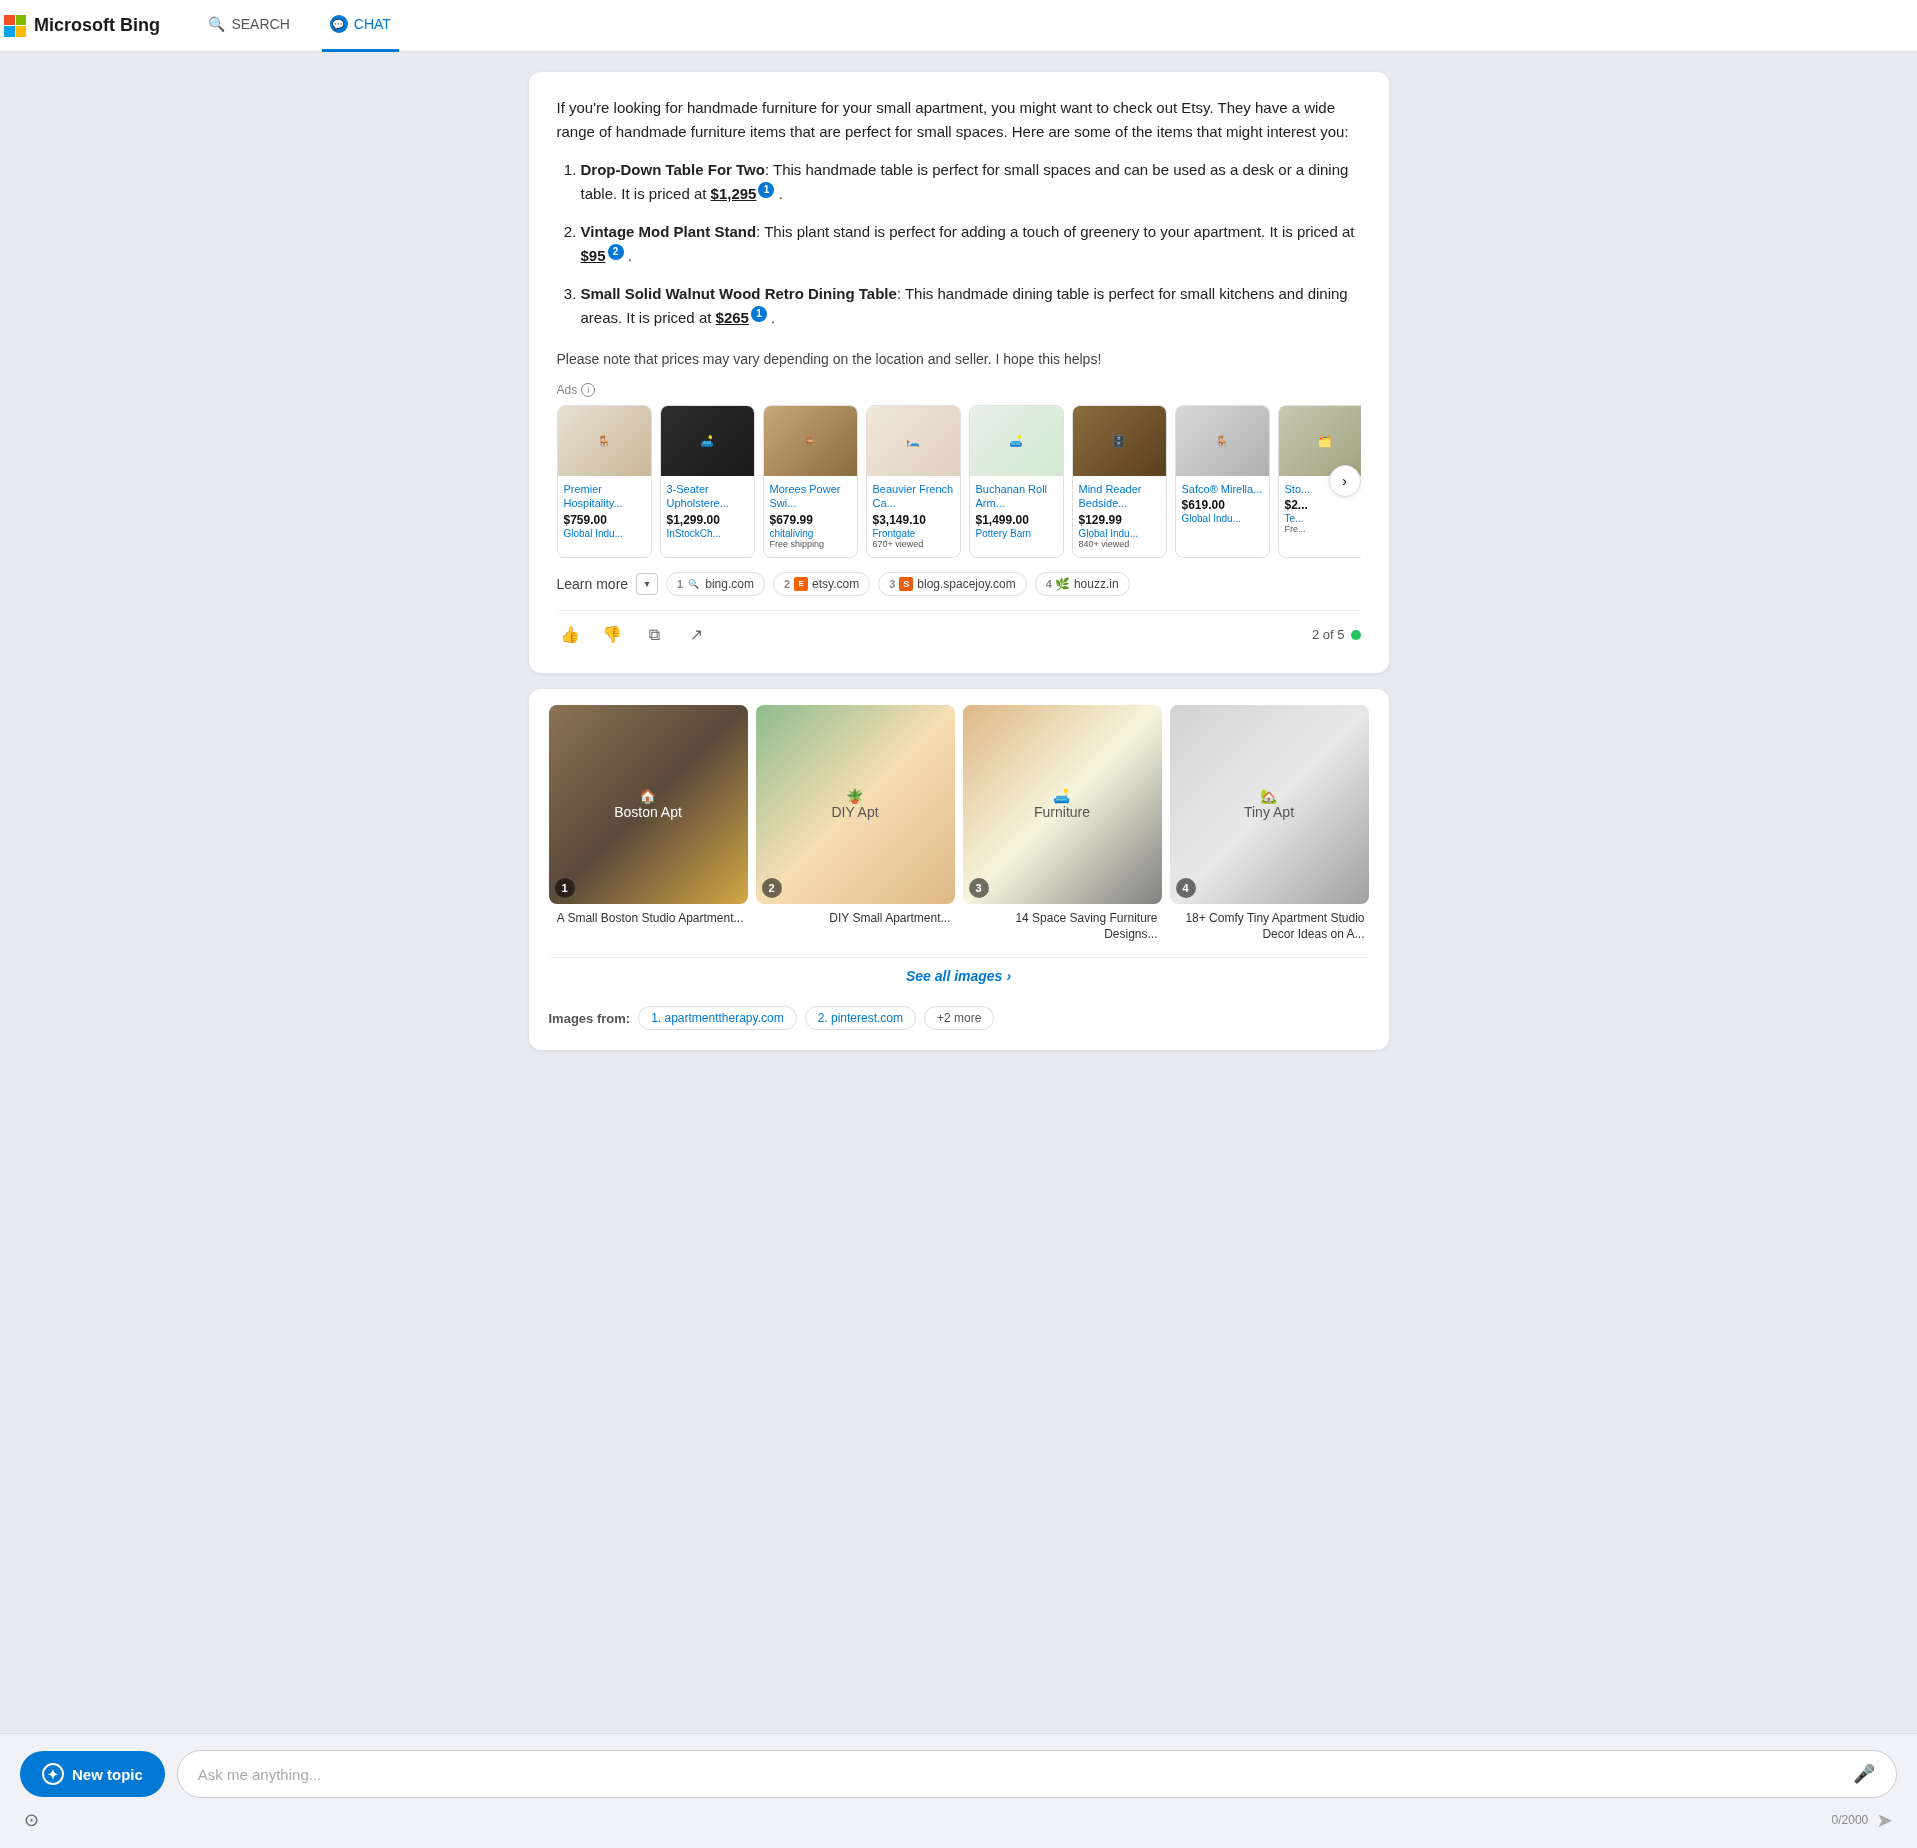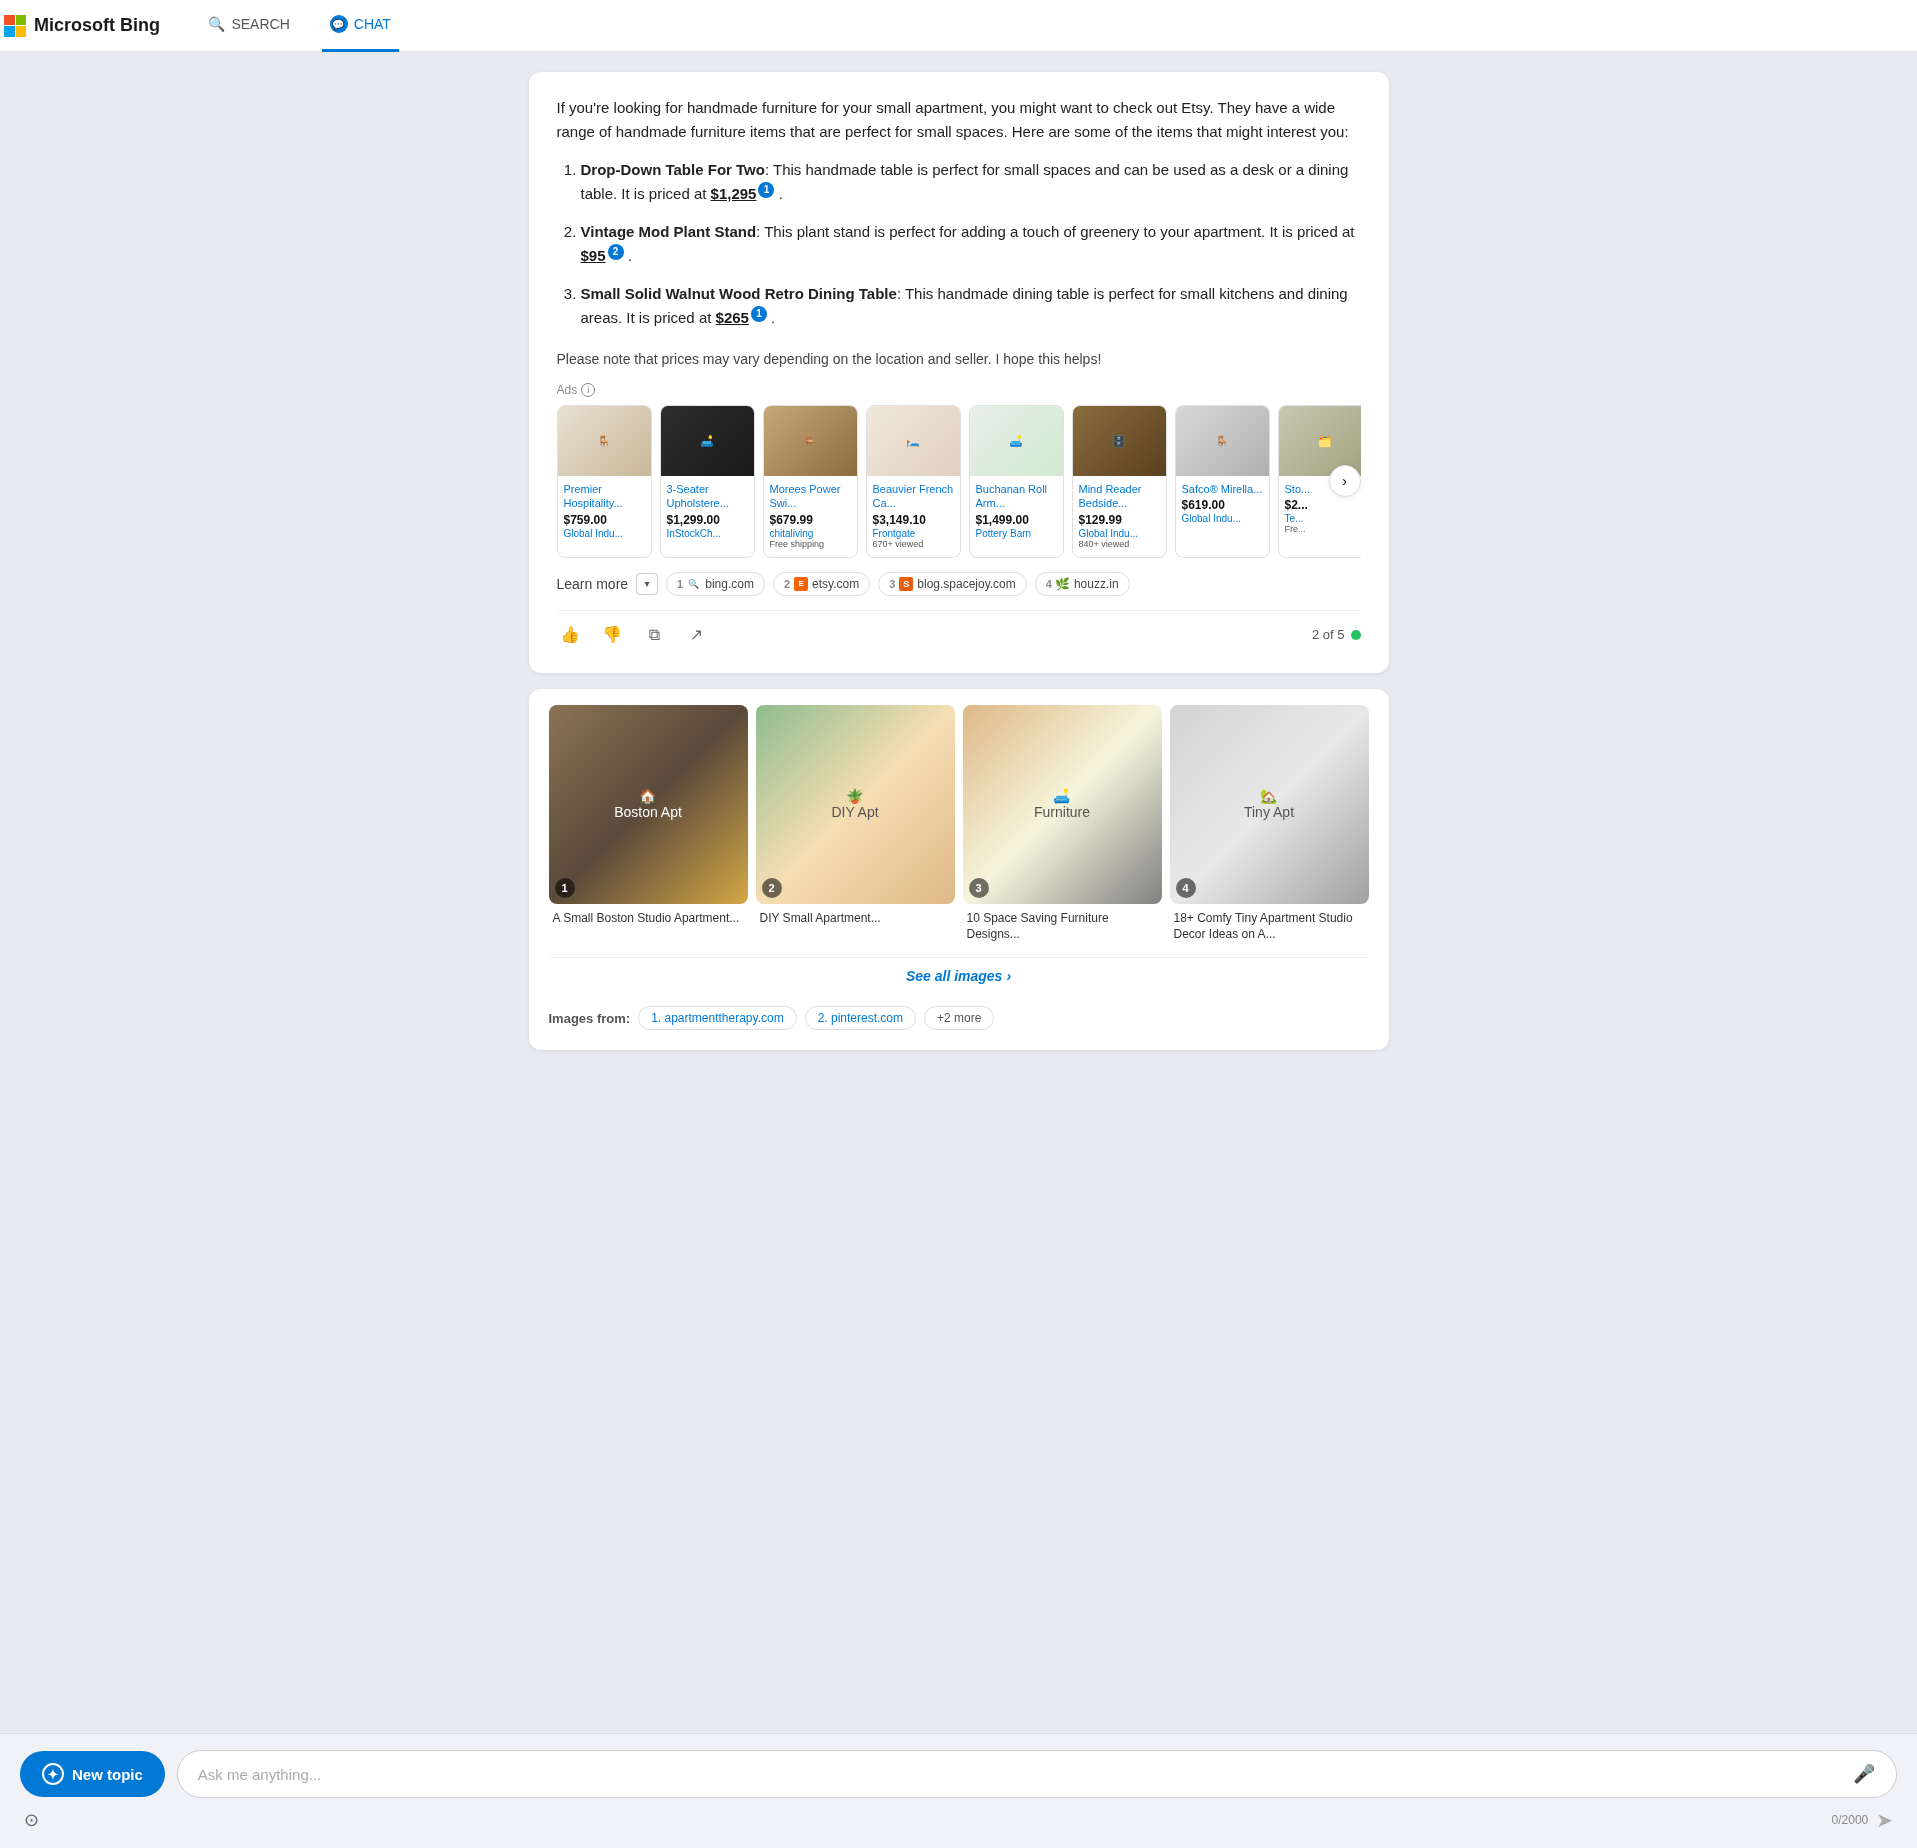--- a/index.html
+++ b/index.html
@@ -341,20 +341,21 @@
       align-items: center;
       justify-content: center;
       font-size: 11px;
       font-weight: 600;
     }
     .image-caption {
       font-size: 12px;
       color: #333;
       padding: 6px 4px 0;
       line-height: 1.4;
+      text-align: right;
     }
     .see-all-images {
       display: flex;
       align-items: center;
       justify-content: center;
       gap: 4px;
       padding: 10px;
       color: #0078d4;
       font-size: 14px;
       font-weight: 600;
@@ -665,21 +666,21 @@
           <div class="image-num-badge">2</div>
         </div>
         <div class="image-caption">DIY Small Apartment...</div>
       </div>
 
       <div>
         <div class="image-thumb">
           <div class="image-placeholder img3" style="font-size:14px;color:#555;text-align:center;padding:8px;">🛋️<br>Furniture</div>
           <div class="image-num-badge">3</div>
         </div>
-        <div class="image-caption">10 Space Saving Furniture Designs...</div>
+        <div class="image-caption">14 Space Saving Furniture Designs...</div>
       </div>
 
       <div>
         <div class="image-thumb">
           <div class="image-placeholder img4" style="font-size:14px;color:#555;text-align:center;padding:8px;">🏡<br>Tiny Apt</div>
           <div class="image-num-badge">4</div>
         </div>
         <div class="image-caption">18+ Comfy Tiny Apartment Studio Decor Ideas on A...</div>
       </div>
 

